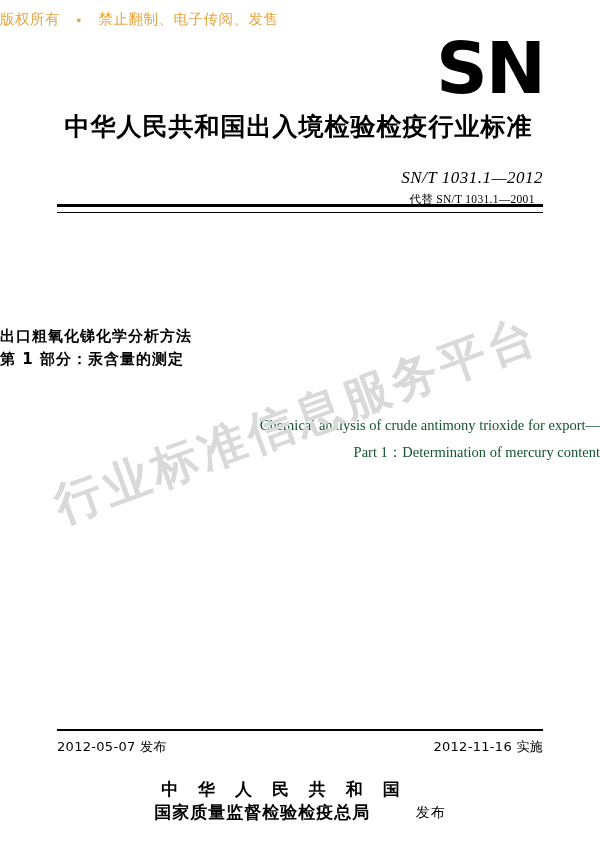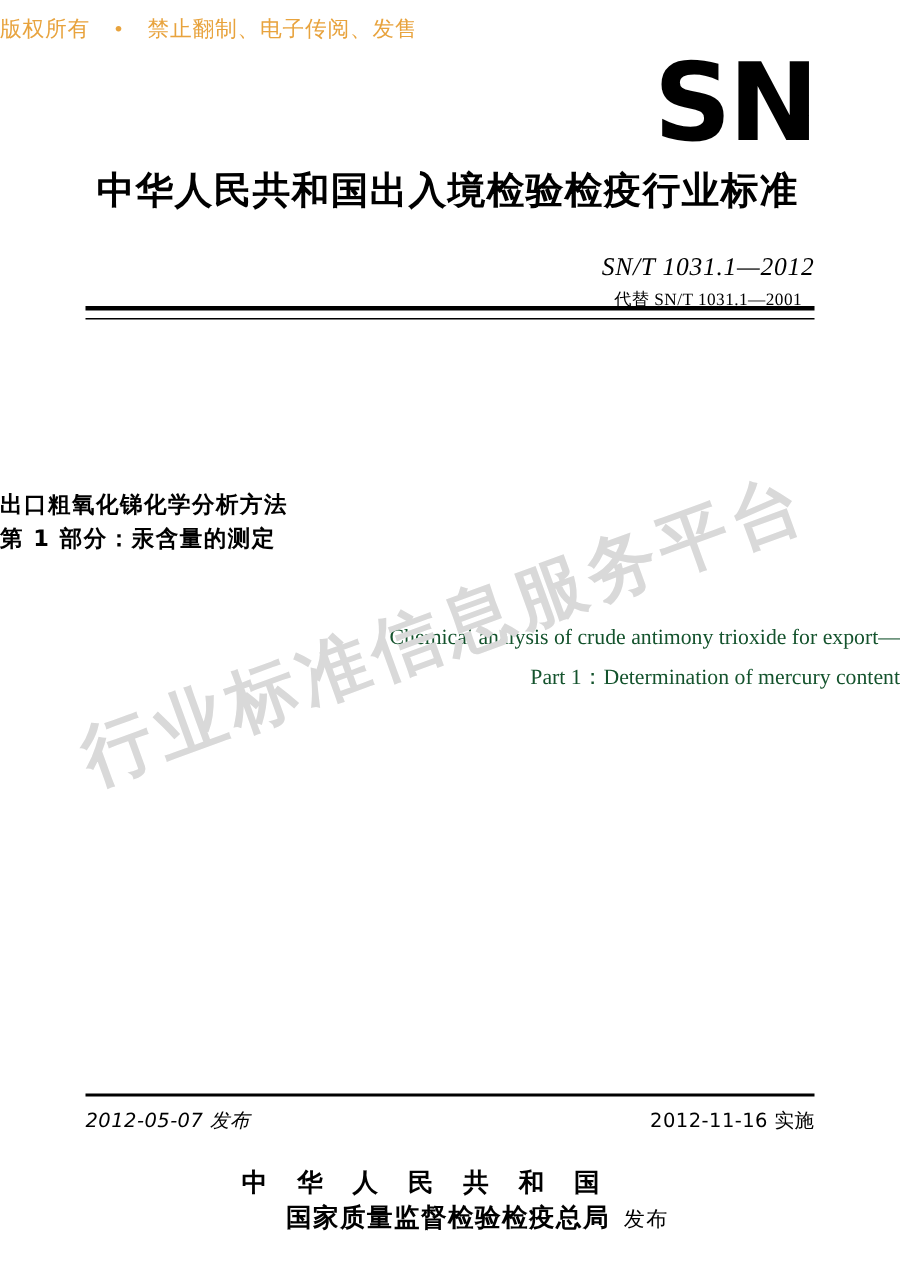--- a/index.html
+++ b/index.html
@@ -165,39 +165,39 @@
   
   .date-row {
     position: absolute;
     top: 738px;
     left: 57px;
     width: 486px;
     font-family: "DejaVu Sans", "Liberation Sans", sans-serif;
     font-size: 13px;
     letter-spacing: 0.3px;
   }
-  .date-left { float: left; font-style: italic; }
+  .date-left { float: left; }
   .date-right { float: right; }
 
   
   .publisher {
     position: absolute;
     top: 778px;
     left: 0;
     width: 600px;
     text-align: center;
     font-family: "DejaVu Sans", "Liberation Sans", sans-serif;
   }
   .publisher .pub-inner {
     display: inline-block;
     position: relative;
   }
   .publisher .pub-lines {
     display: inline-block;
-    text-align: right;
+    text-align: left;
     font-weight: bold;
     font-size: 17px;
     line-height: 1.35;
     letter-spacing: 3px;
     vertical-align: middle;
   }
   .publisher .pub-line1 {
     display: block;
     letter-spacing: 7px;
     padding-left: 7px;

